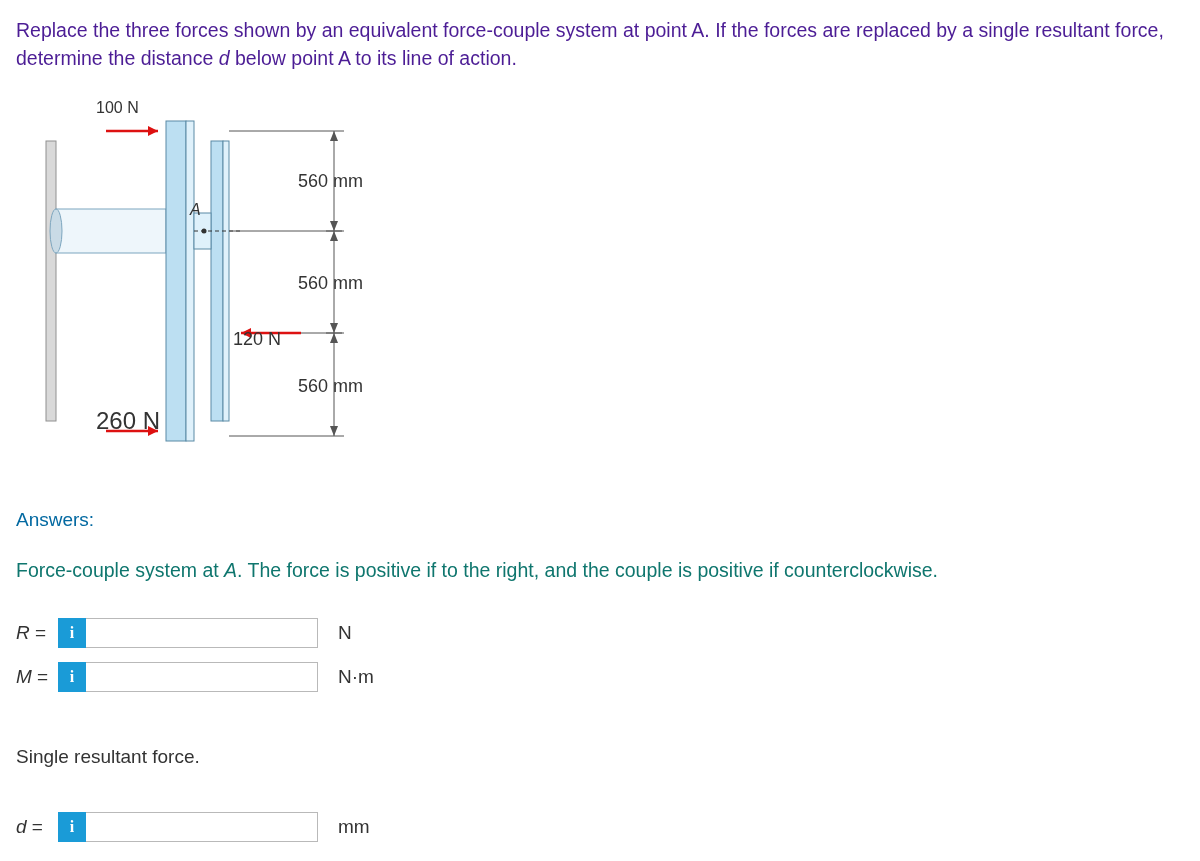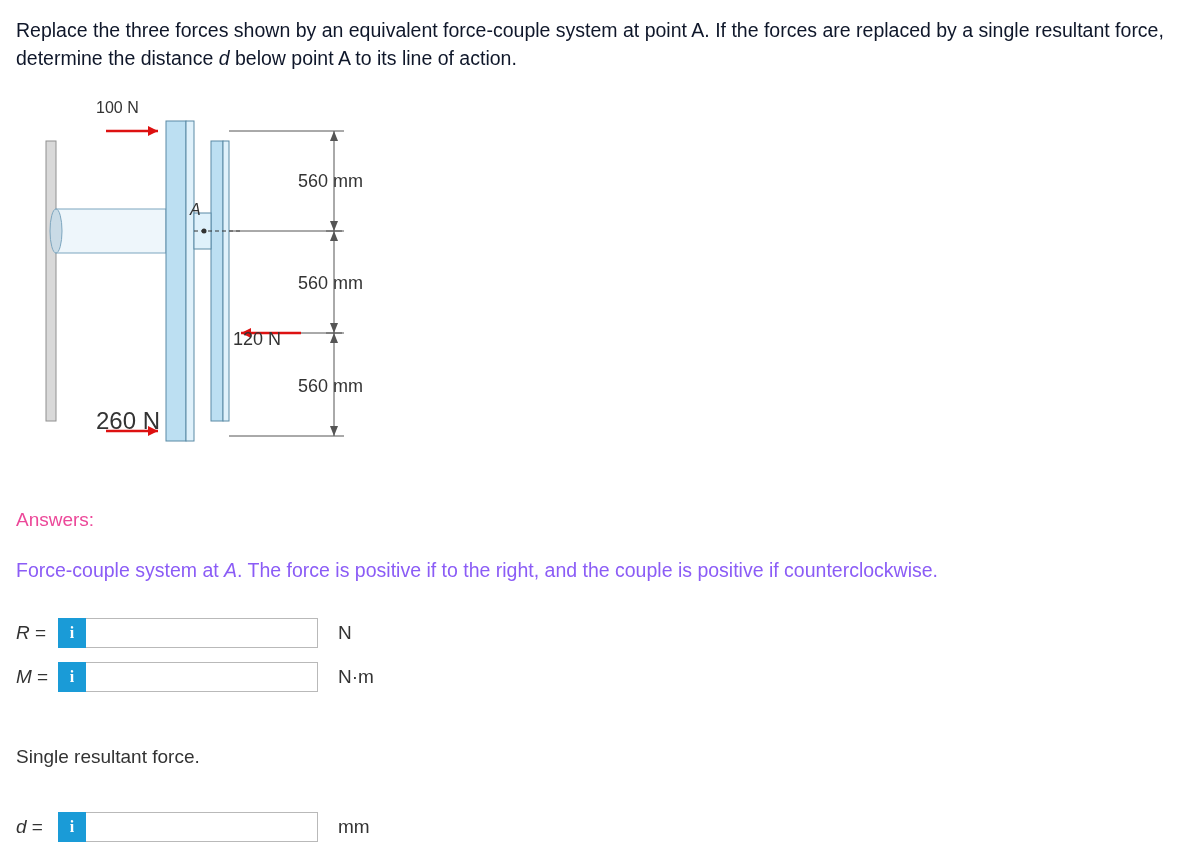--- a/index.html
+++ b/index.html
@@ -6,41 +6,41 @@
   body {
     margin: 0;
     padding: 16px 16px 0 16px;
     font-family: "Segoe UI", "Helvetica Neue", Arial, sans-serif;
     font-size: 19px;
     color: #333;
     background: #fff;
     width: 1200px;
   }
   .problem-text {
-    color: #0f172a;
+    color: #4c1d95;
     line-height: 1.45;
     margin-bottom: 28px;
     font-size: 19.5px;
   }
   .problem-text .ital { font-style: italic; }
   .diagram-wrap {
     margin: 0 0 48px 0;
   }
   .diagram {
     width: 380px;
     height: 360px;
     position: relative;
   }
   .answers-label {
     margin: 0 0 28px 0;
-    color: #ec4899;
+    color: #0369a1;
   }
   .hint-text {
     margin-bottom: 36px;
-    color: #8b5cf6;
+    color: #0f766e;
     font-size: 19.5px;
   }
   .input-row {
     display: flex;
     align-items: center;
     margin-bottom: 14px;
     font-size: 19px;
   }
   .var-label {
     width: 42px;

